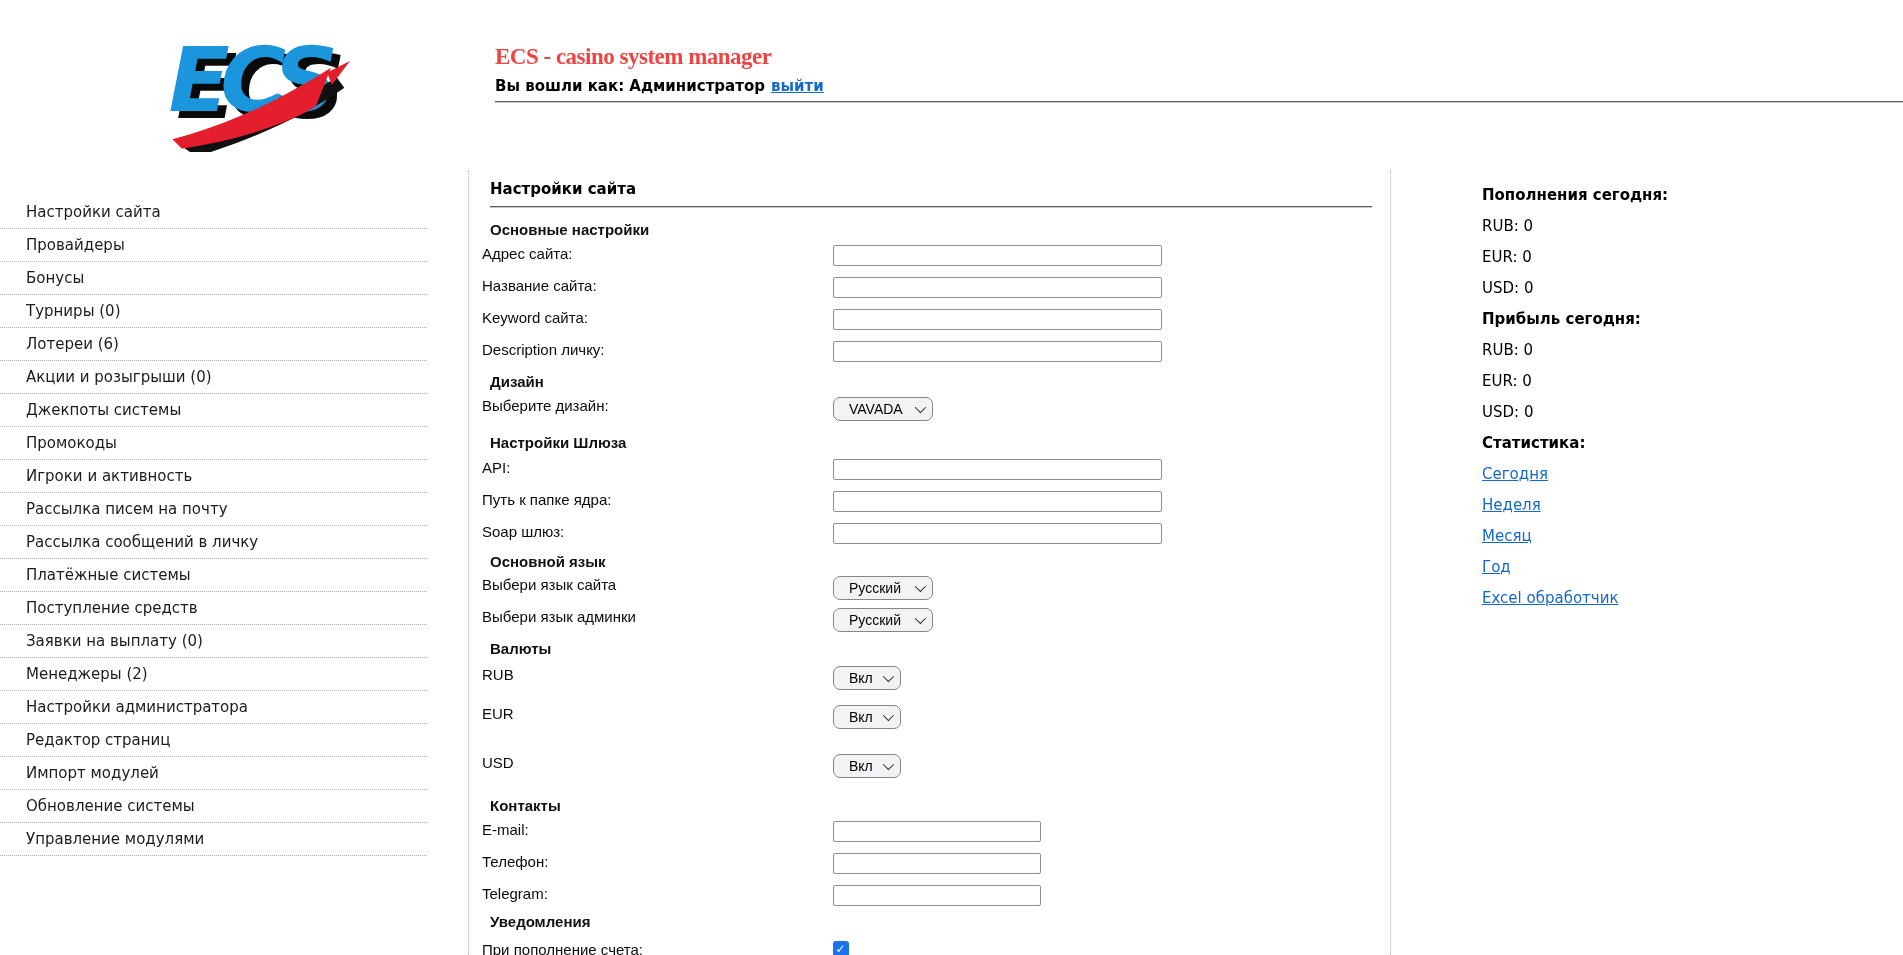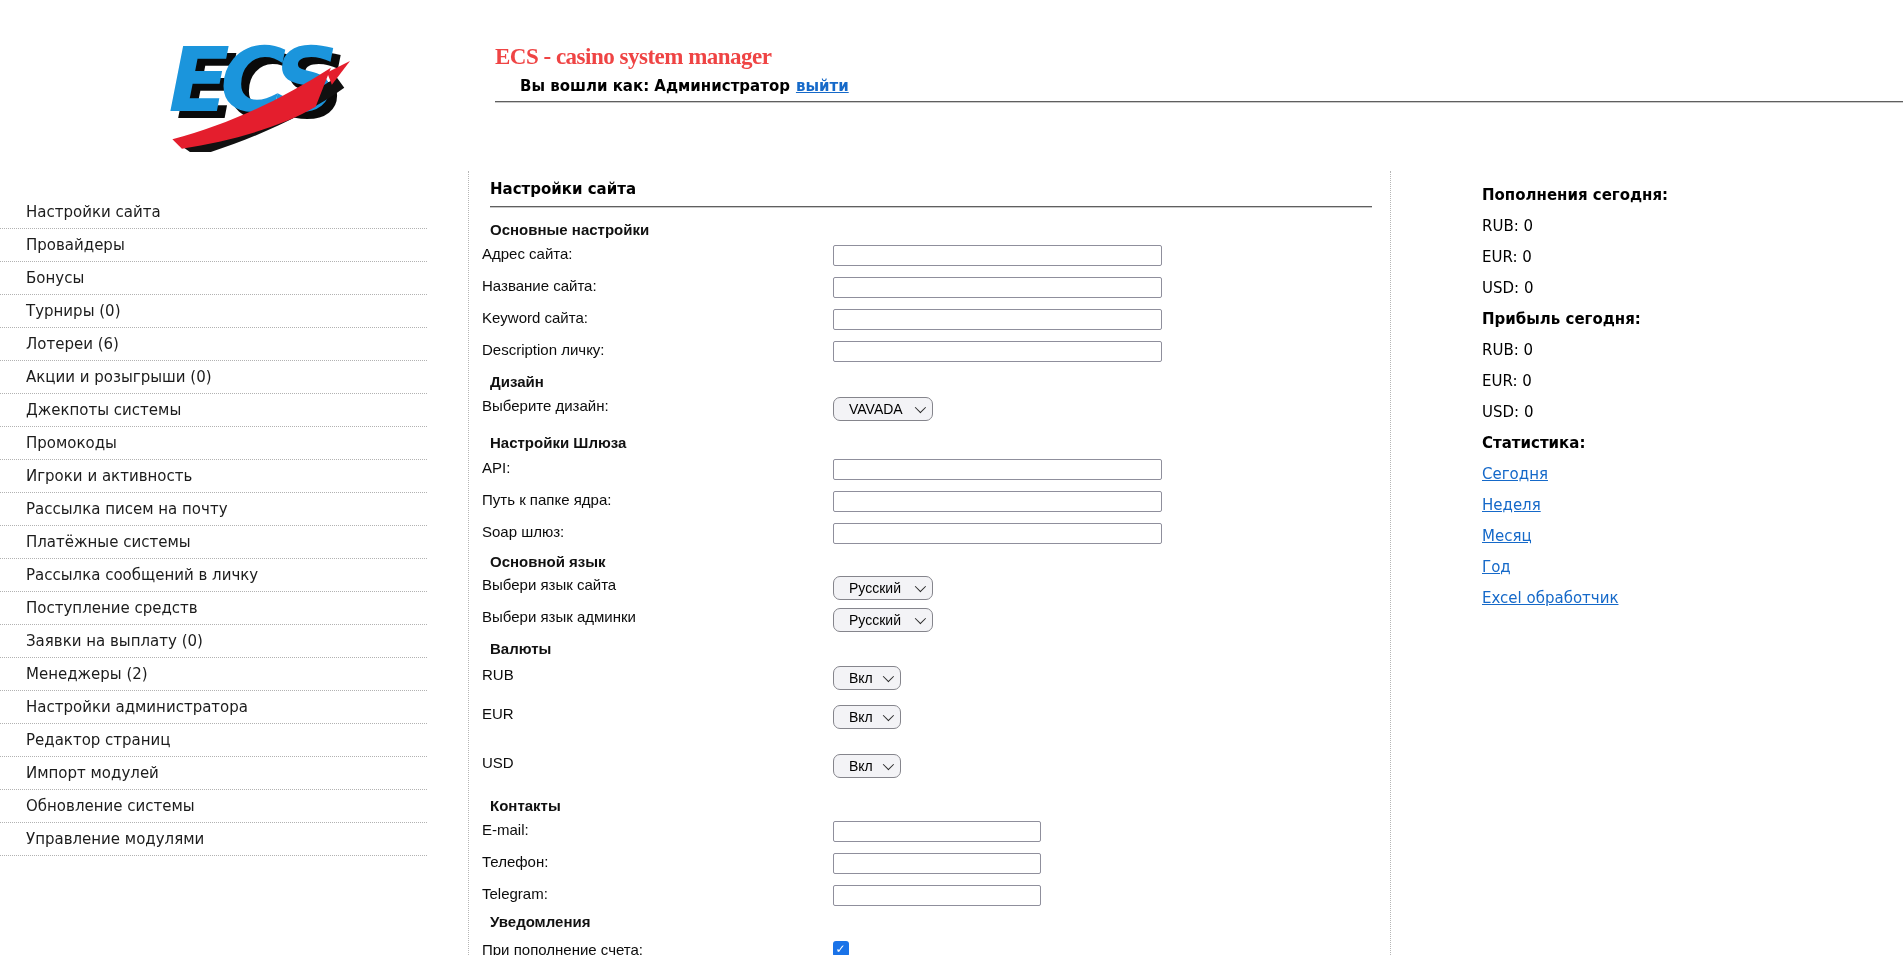--- a/index.html
+++ b/index.html
@@ -3,21 +3,21 @@
 <meta charset="utf-8">
 <style>
   html,body{margin:0;padding:0;width:1903px;height:955px;background:#ffffff;overflow:hidden;}
   *{box-sizing:border-box;}
   .comic{font-family:"DejaVu Sans",sans-serif;}
 
   
   .logo{position:absolute;left:138px;top:12px;width:212px;height:140px;}
   .hdr-title{position:absolute;left:495px;top:44px;font-family:Liberation Serif, serif;
              font-size:23px;font-weight:bold;color:#ef4444;letter-spacing:-0.5px;white-space:nowrap;}
-  .hdr-sub{position:absolute;left:520px;top:77px;font-family:"DejaVu Sans",sans-serif;
+  .hdr-sub{position:absolute;left:495px;top:77px;font-family:"DejaVu Sans",sans-serif;
            font-size:15px;font-weight:bold;color:#000;white-space:nowrap;}
   .hdr-sub a{margin-left:6px;}
   .hdr-rule{position:absolute;left:495px;top:101px;width:1408px;height:2px;
             background:#5f5f5f;border-bottom:1px solid #cacaca;}
 
   a.link{color:#1569c9;text-decoration:underline;cursor:pointer;}
 
   
   .sidebar{position:absolute;left:0;top:196px;width:427px;}
   .side-item{height:33px;display:flex;align-items:center;padding-left:26px;
@@ -87,22 +87,22 @@
   <div class="side-item">Настройки сайта</div>
   <div class="side-item">Провайдеры</div>
   <div class="side-item">Бонусы</div>
   <div class="side-item">Турниры (0)</div>
   <div class="side-item">Лотереи (6)</div>
   <div class="side-item">Акции и розыгрыши (0)</div>
   <div class="side-item">Джекпоты системы</div>
   <div class="side-item">Промокоды</div>
   <div class="side-item">Игроки и активность</div>
   <div class="side-item">Рассылка писем на почту</div>
+  <div class="side-item">Рассылка сообщений в личку</div>
   <div class="side-item">Платёжные системы</div>
-  <div class="side-item">Рассылка сообщений в личку</div>
   <div class="side-item">Поступление средств</div>
   <div class="side-item">Заявки на выплату (0)</div>
   <div class="side-item">Менеджеры (2)</div>
   <div class="side-item">Настройки администратора</div>
   <div class="side-item">Редактор страниц</div>
   <div class="side-item">Импорт модулей</div>
   <div class="side-item">Обновление системы</div>
   <div class="side-item">Управление модулями</div>
 </nav>
 

